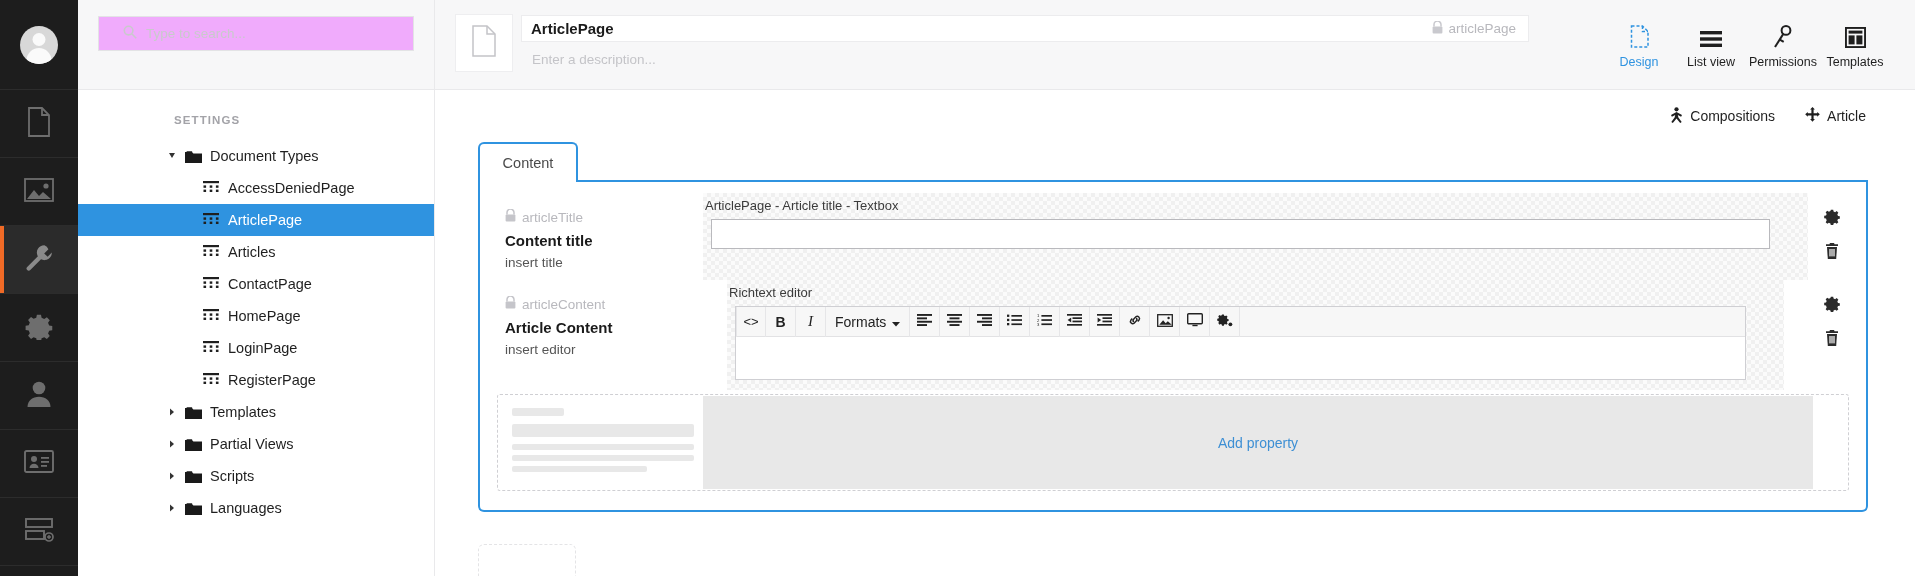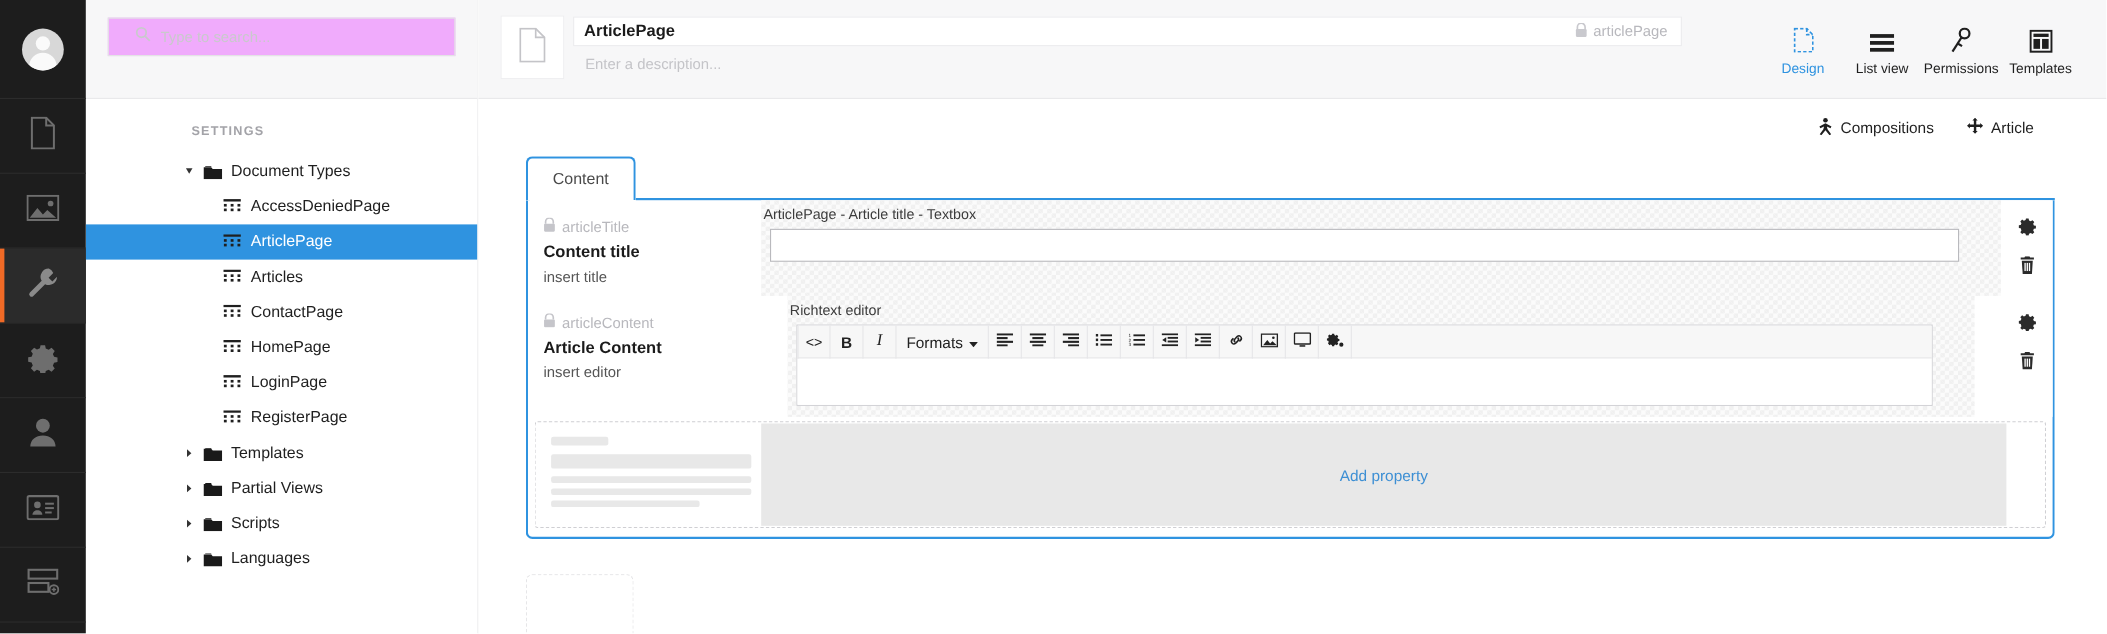--- a/index.html
+++ b/index.html
@@ -157,21 +157,21 @@
   }
   .hdr-btn .ic { height: 24px; display: flex; align-items: flex-end; }
   .hdr-btn svg { fill: #1f1f1f; }
   .hdr-btn.active { color: #2f93e0; }
   .hdr-btn.active svg { fill: none; stroke: #2f93e0; stroke-width: 1.5px; stroke-dasharray: 3 2; }
 
   
   .sub-actions {
     height: 52px; display: flex; align-items: center;
     justify-content: flex-end; gap: 30px;
-    padding-right: 66px; background: #fff;
+    padding-right: 49px; background: #fff;
   }
   .sub-btn {
     display: flex; align-items: center; gap: 7px;
     font-size: 14px; color: #1f1f1f; cursor: pointer;
   }
   .sub-btn svg { fill: #1f1f1f; }
 
   
   .editor-area { flex: 1; padding: 0 47px 0 43px; position: relative; overflow: hidden; }
 
@@ -185,21 +185,21 @@
     font-size: 14.5px; color: #4a4a4a;
     padding: 0 22px; cursor: pointer;
     position: relative; z-index: 3;
   }
   .tab-rest { flex: 1; border-bottom: 2px solid #2f93e0; height: 40px; }
 
   .group-panel {
     border: 2px solid #2f93e0; border-top: none;
     border-radius: 0 0 6px 6px;
     background: #fff;
-    padding: 0;
+    padding: 11px;
   }
 
   .prop-row { display: flex; min-height: 86px; position: relative; }
   .prop-row.tall { min-height: 104px; gap: 24px; }
   .prop-left {
     width: 212px; min-width: 212px;
     padding: 16px 14px 10px 14px;
   }
   .prop-alias {
     display: flex; align-items: center; gap: 6px;

